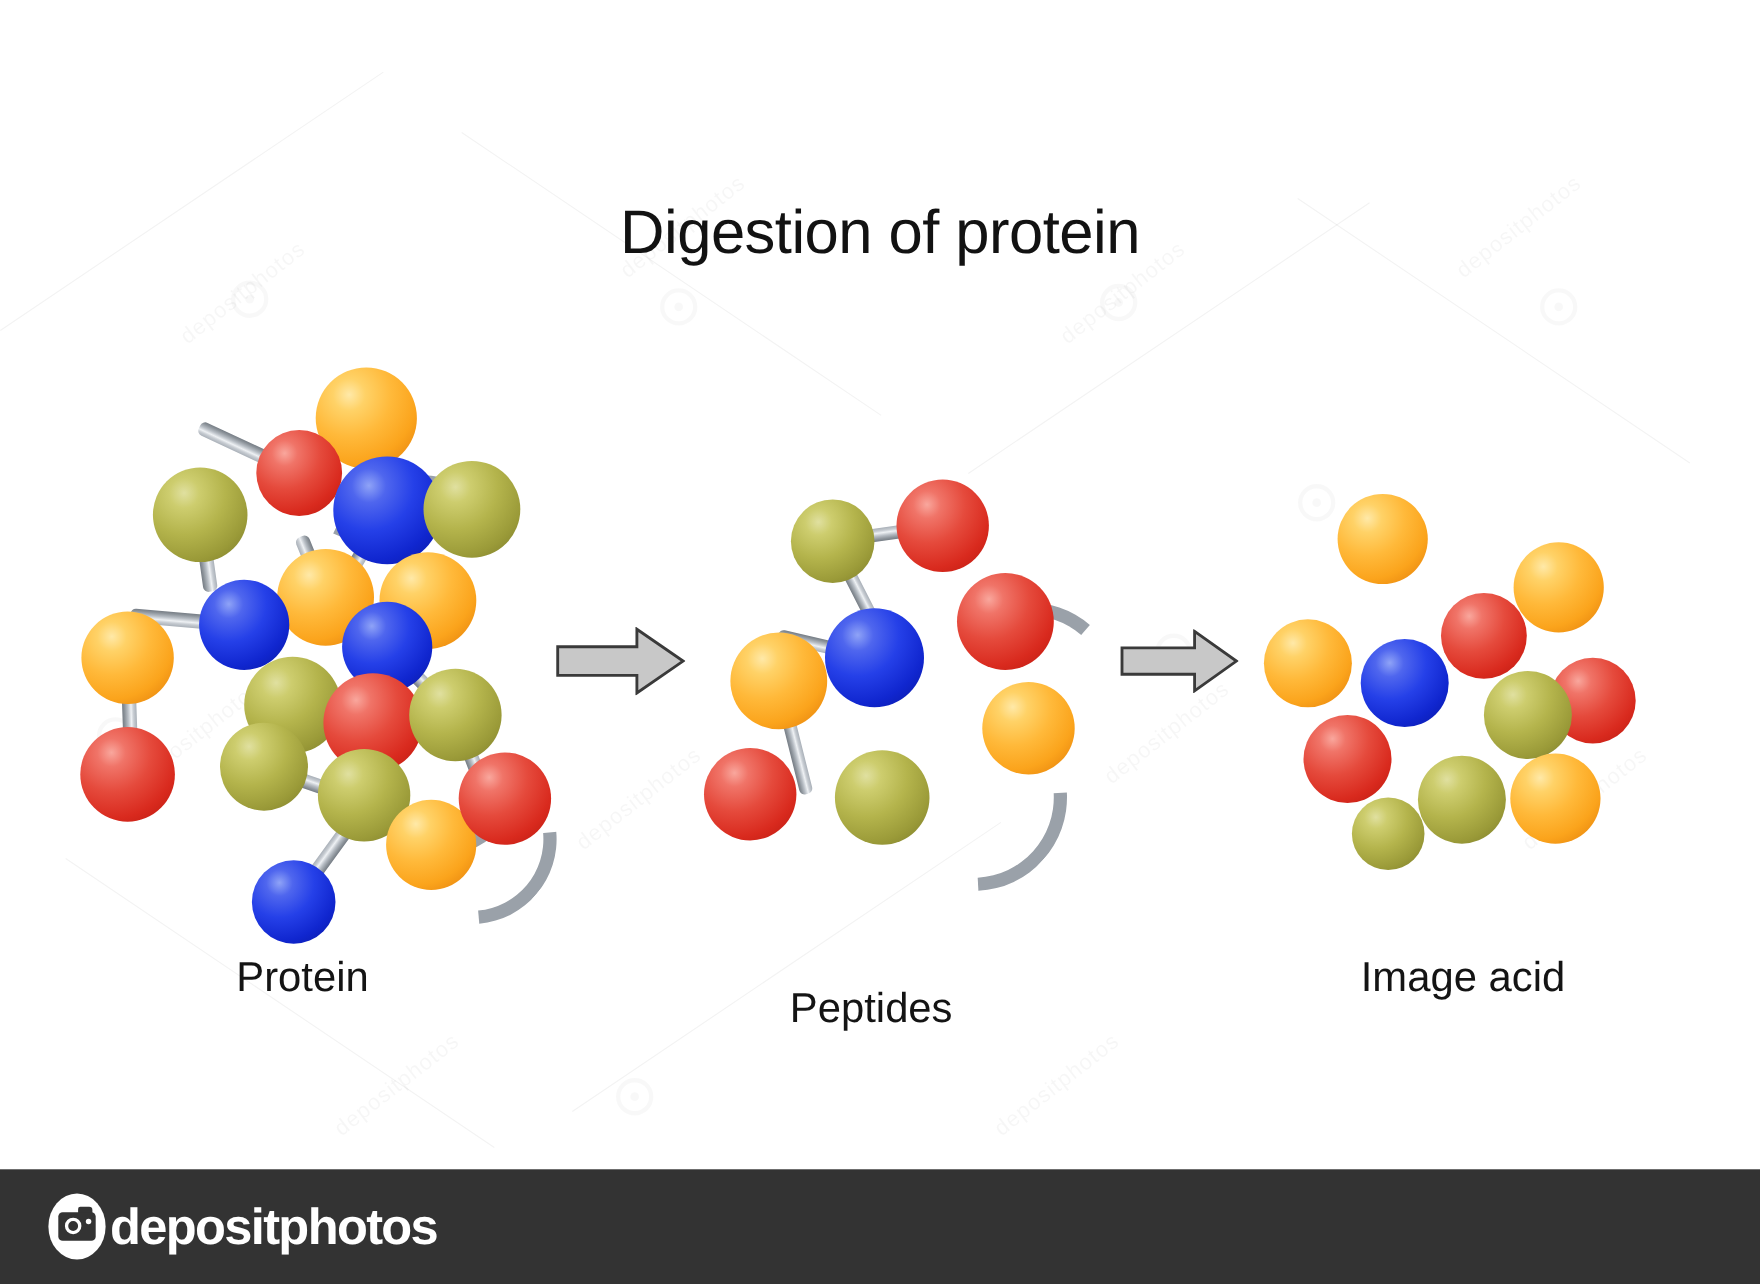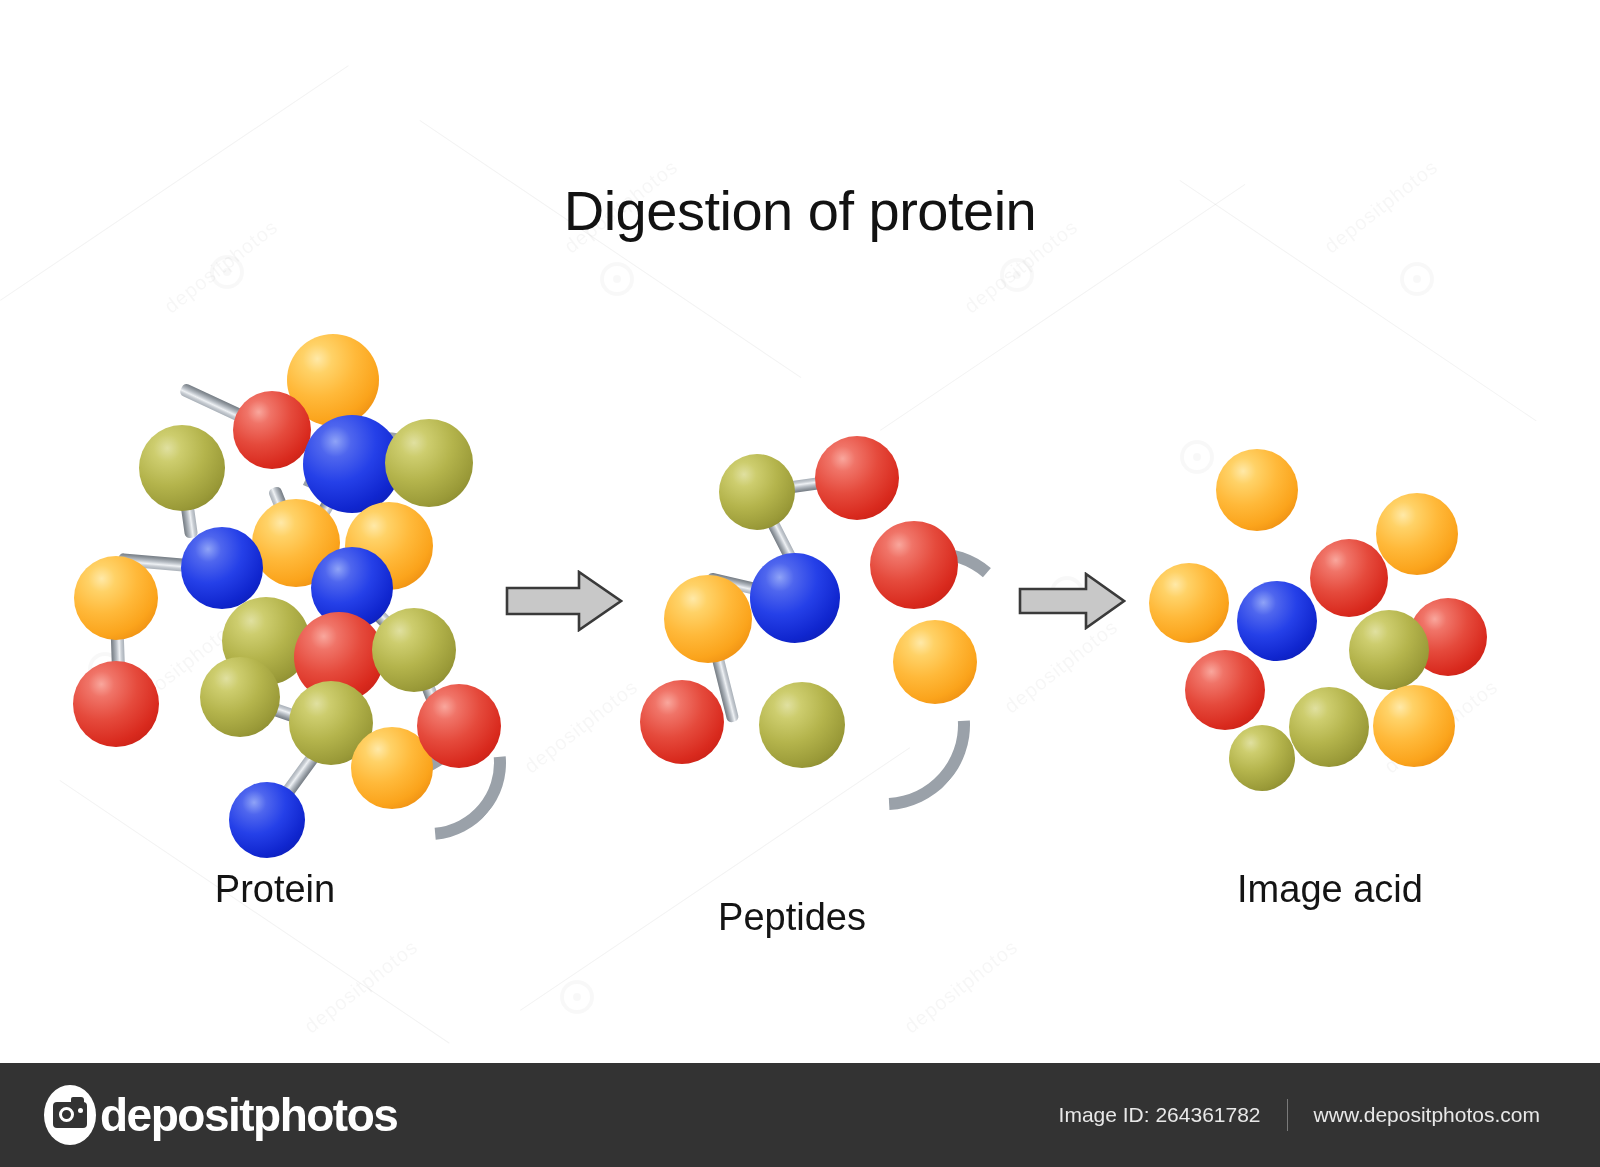--- a/index.html
+++ b/index.html
@@ -358,20 +358,15 @@
   <div id="footer">
     <div id="logo">
       <div id="logo-cam">
         <div class="hump"></div>
         <div class="body"></div>
         <div class="lens"></div>
         <div class="flash"></div>
       </div>
       <div id="logo-text">depositphotos</div>
     </div>
-    <div id="footer-meta">
-      <div class="meta-text">Image ID: 264361782</div>
-      <div id="meta-divider"></div>
-      <div class="meta-text">www.depositphotos.com</div>
-    </div>
   </div>
 
 </div>
 
 </body></html>

